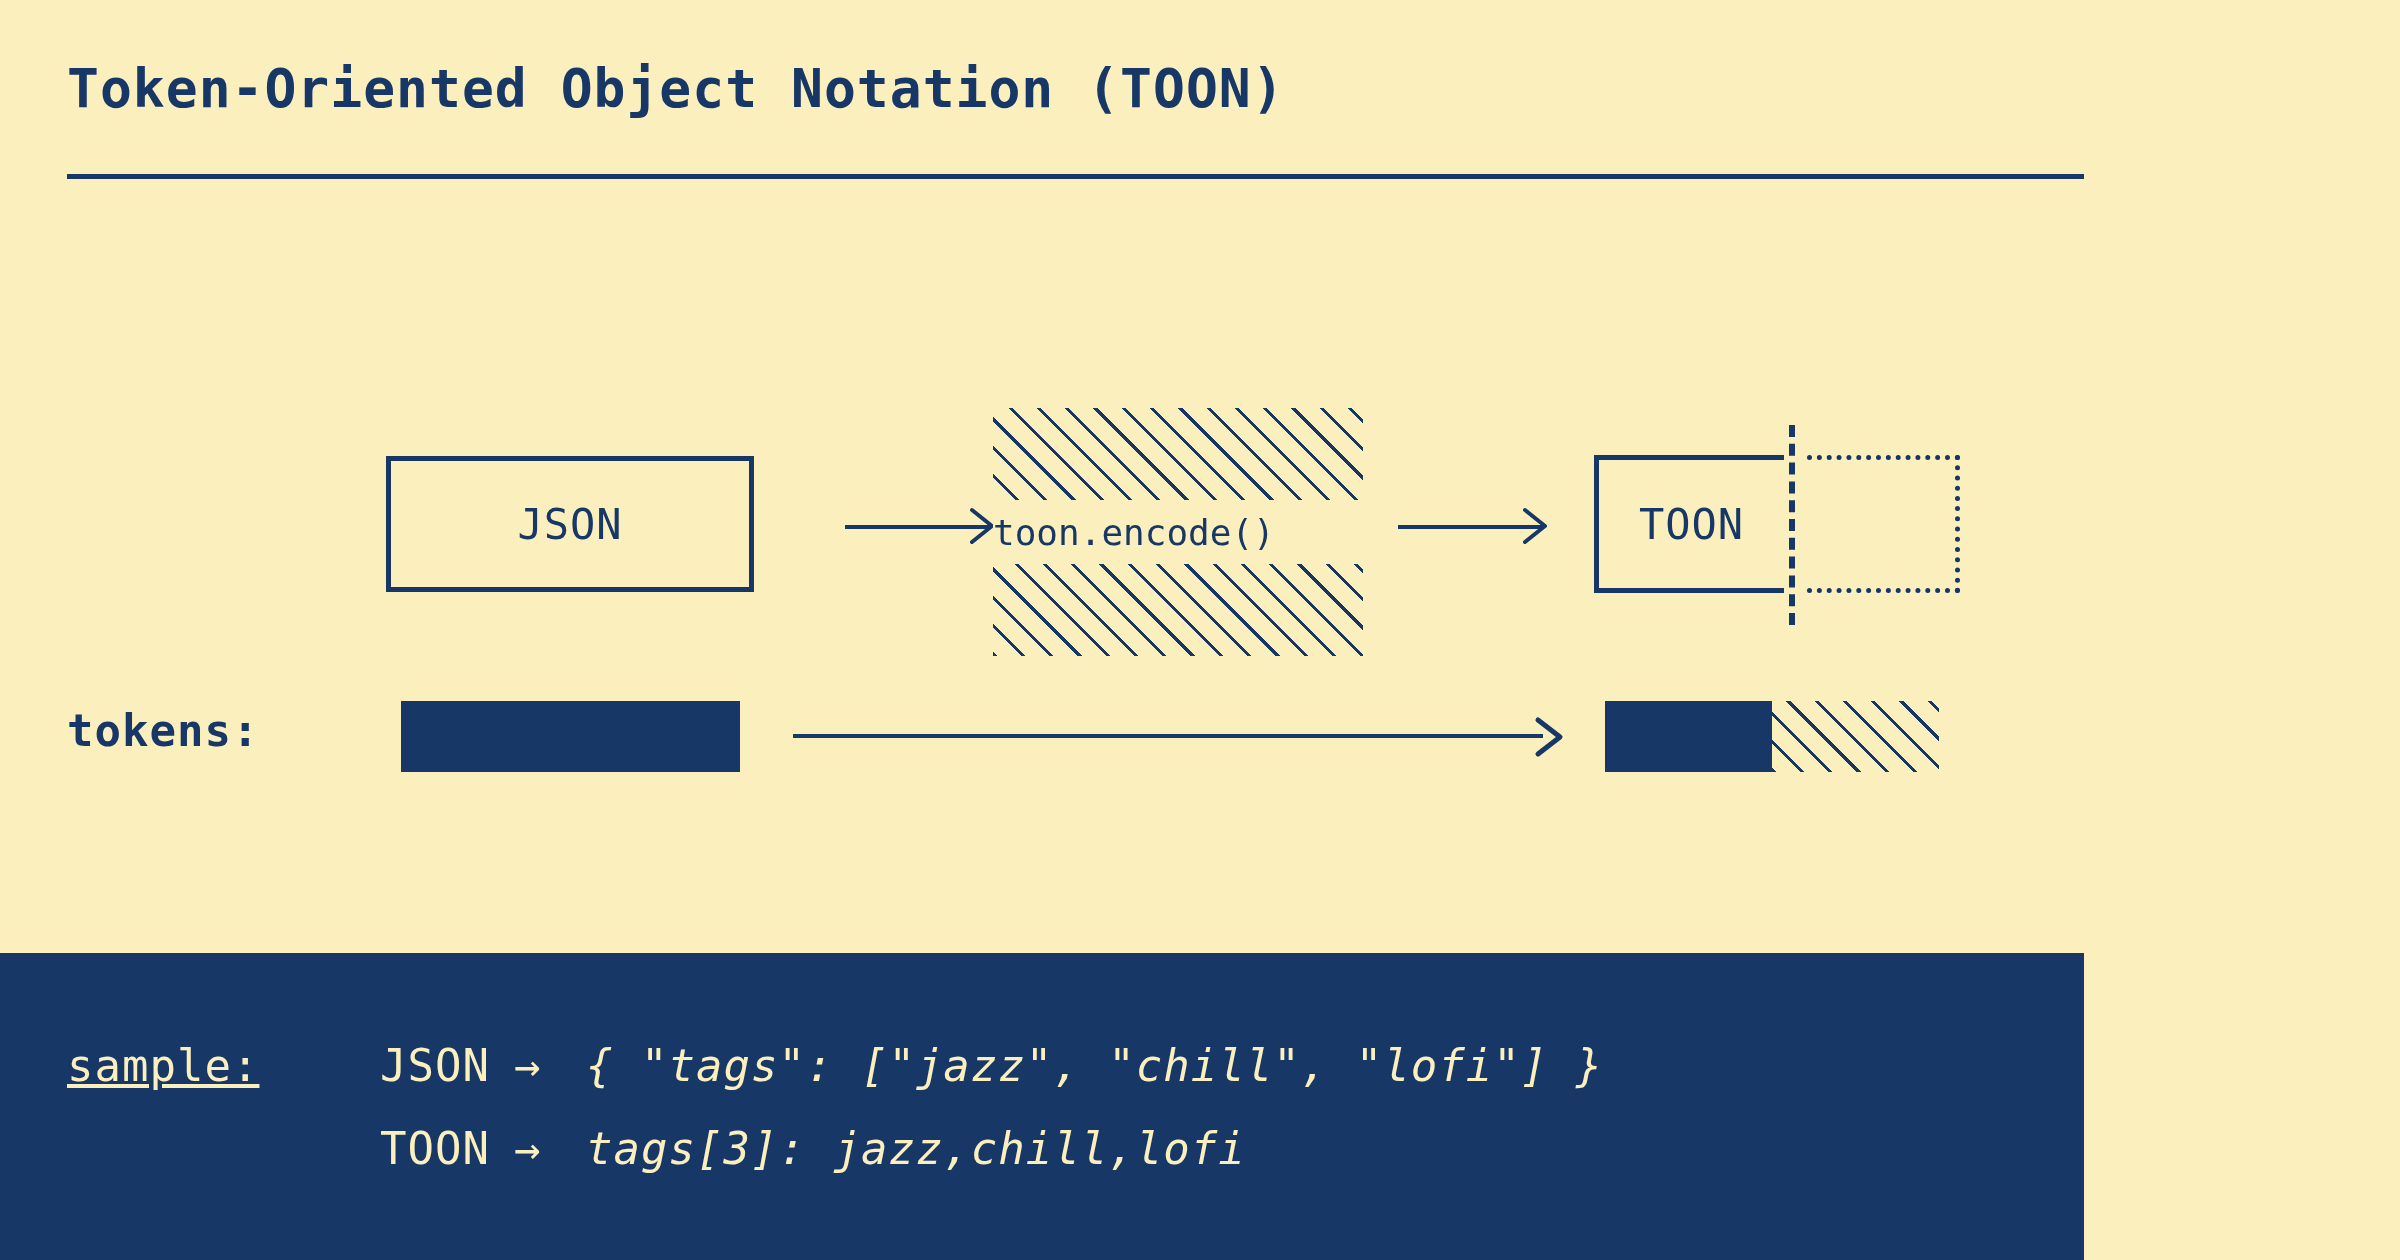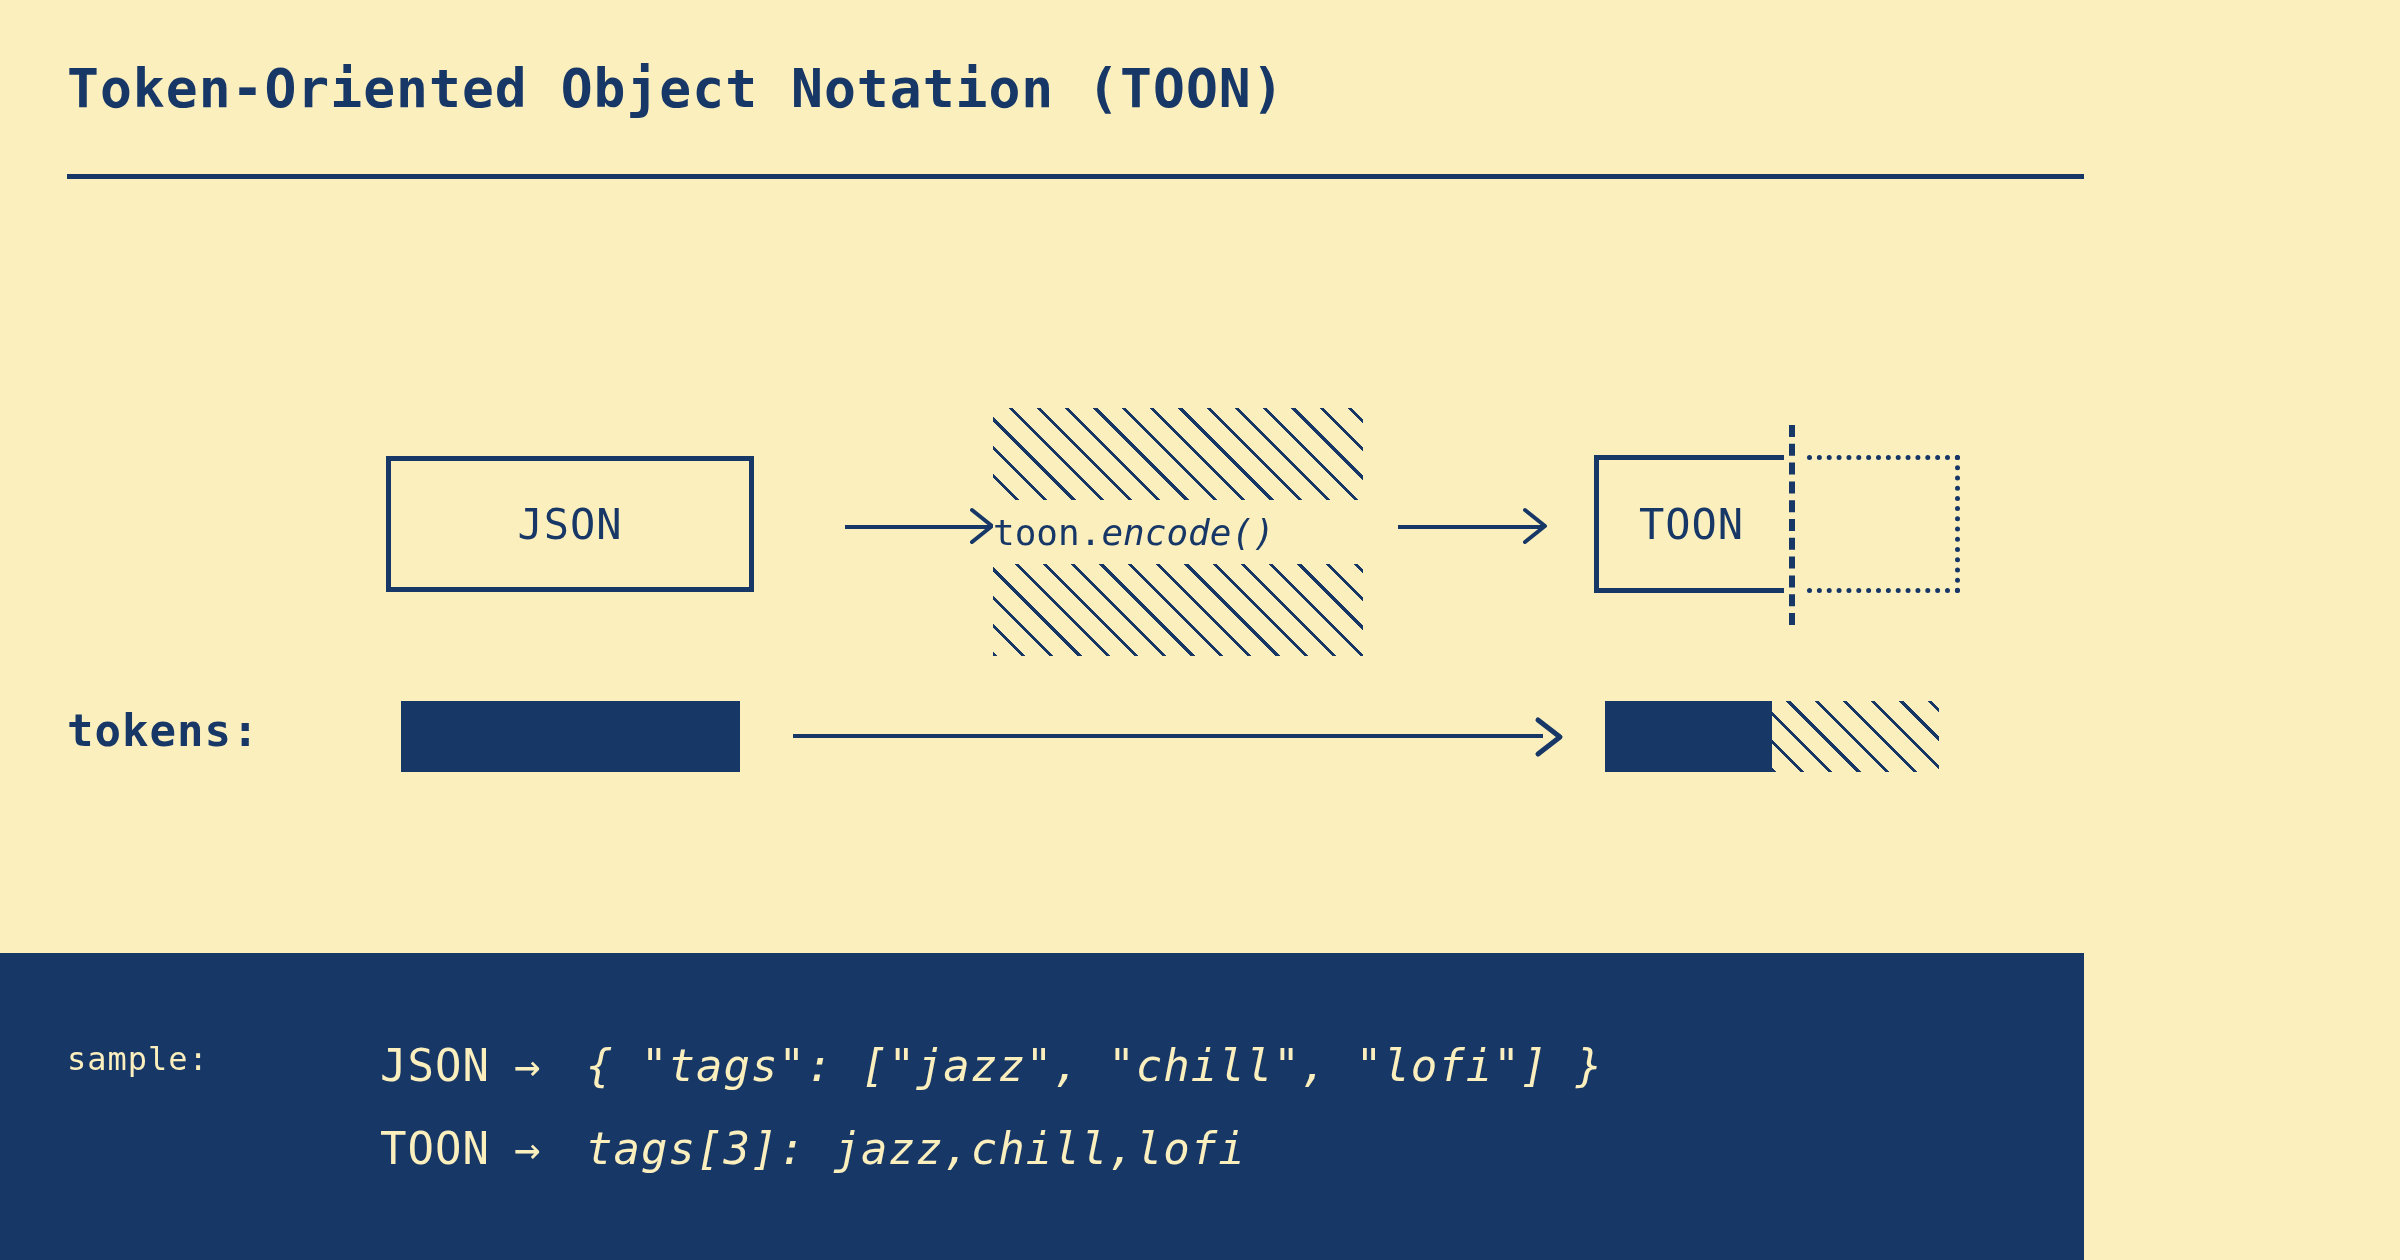--- a/index.html
+++ b/index.html
@@ -106,21 +106,21 @@
     display: flex;
     align-items: center;
     justify-content: flex-start;
     font-size: 36px;
     color: #173767;
     background: #FBEFBE;
     white-space: nowrap;
     z-index: 3;
   }
   #encode-label .plain { font-style: normal; }
-  #encode-label .ital  { font-style: italic; }
+  #encode-label .ital  { }
 
   
   #toon-solid {
     position: absolute;
     left: 1594px;
     top: 455px;
     width: 190px;
     height: 138px;
     box-sizing: border-box;
     border: 5px solid #173767;
@@ -216,24 +216,25 @@
     left: 0;
     top: 953px;
     width: 2400px;
     height: 307px;
     background: #173767;
   }
   #sample-label {
     position: absolute;
     left: 67px;
     top: 1040px;
-    font-size: 32px;
+    font-size: 44px;
     color: #FBEFBE;
     letter-spacing: 1px;
     white-space: nowrap;
+    text-decoration: underline;
   }
   .sample-row {
     position: absolute;
     left: 380px;
     display: flex;
     align-items: baseline;
     white-space: nowrap;
     color: #FBEFBE;
     font-size: 44px;
     letter-spacing: 1px;

